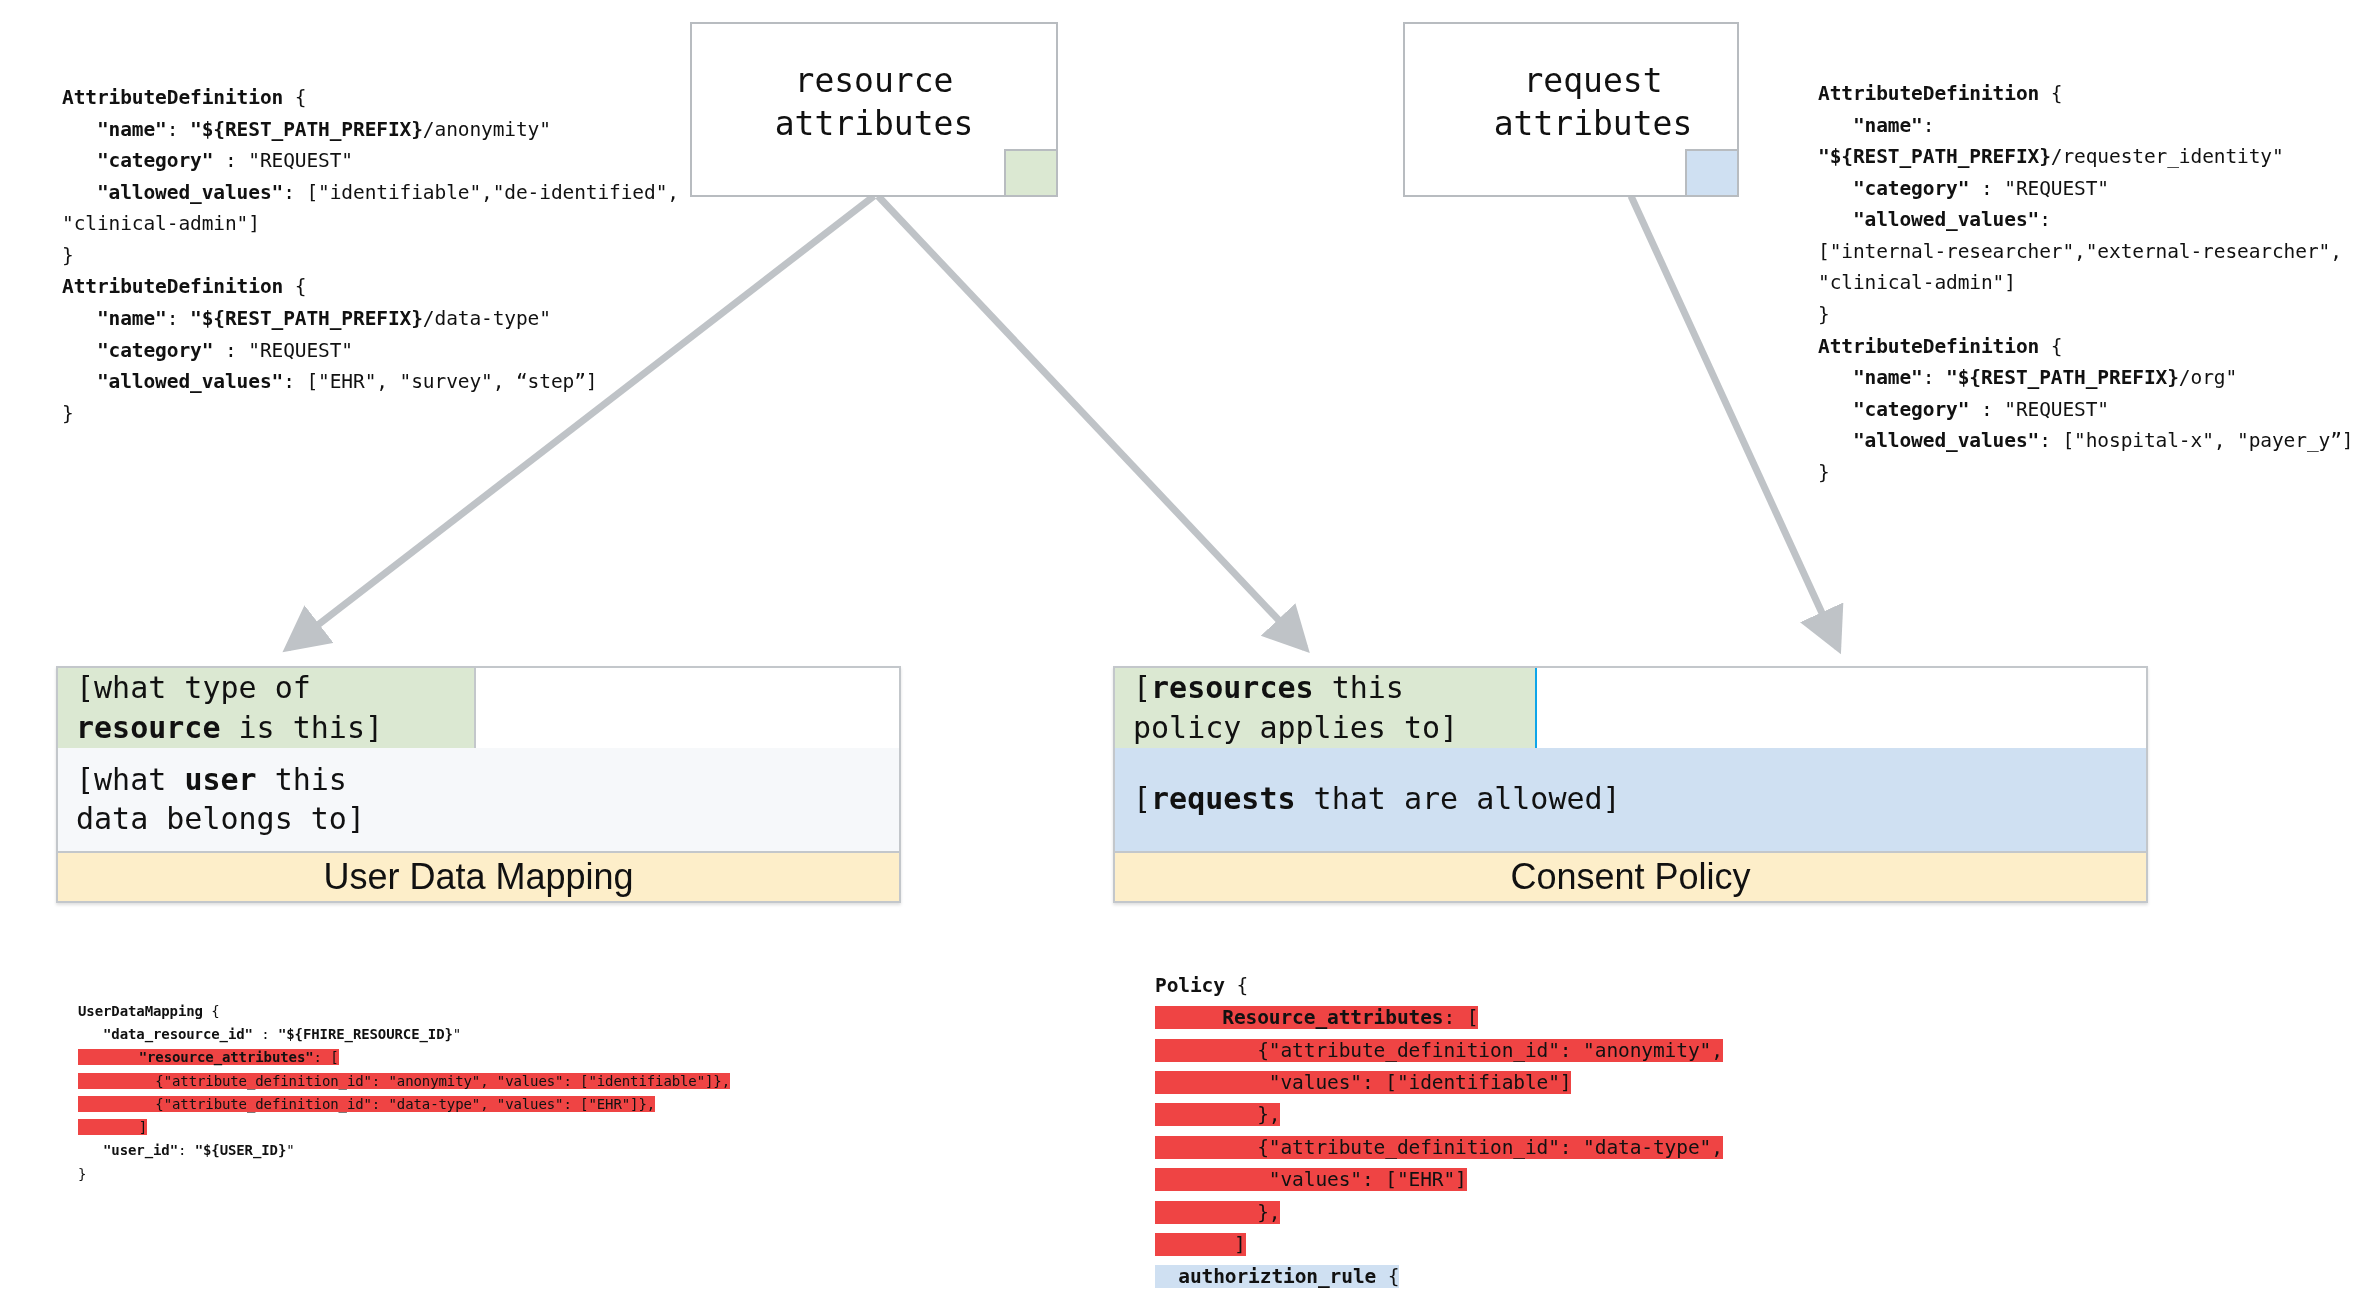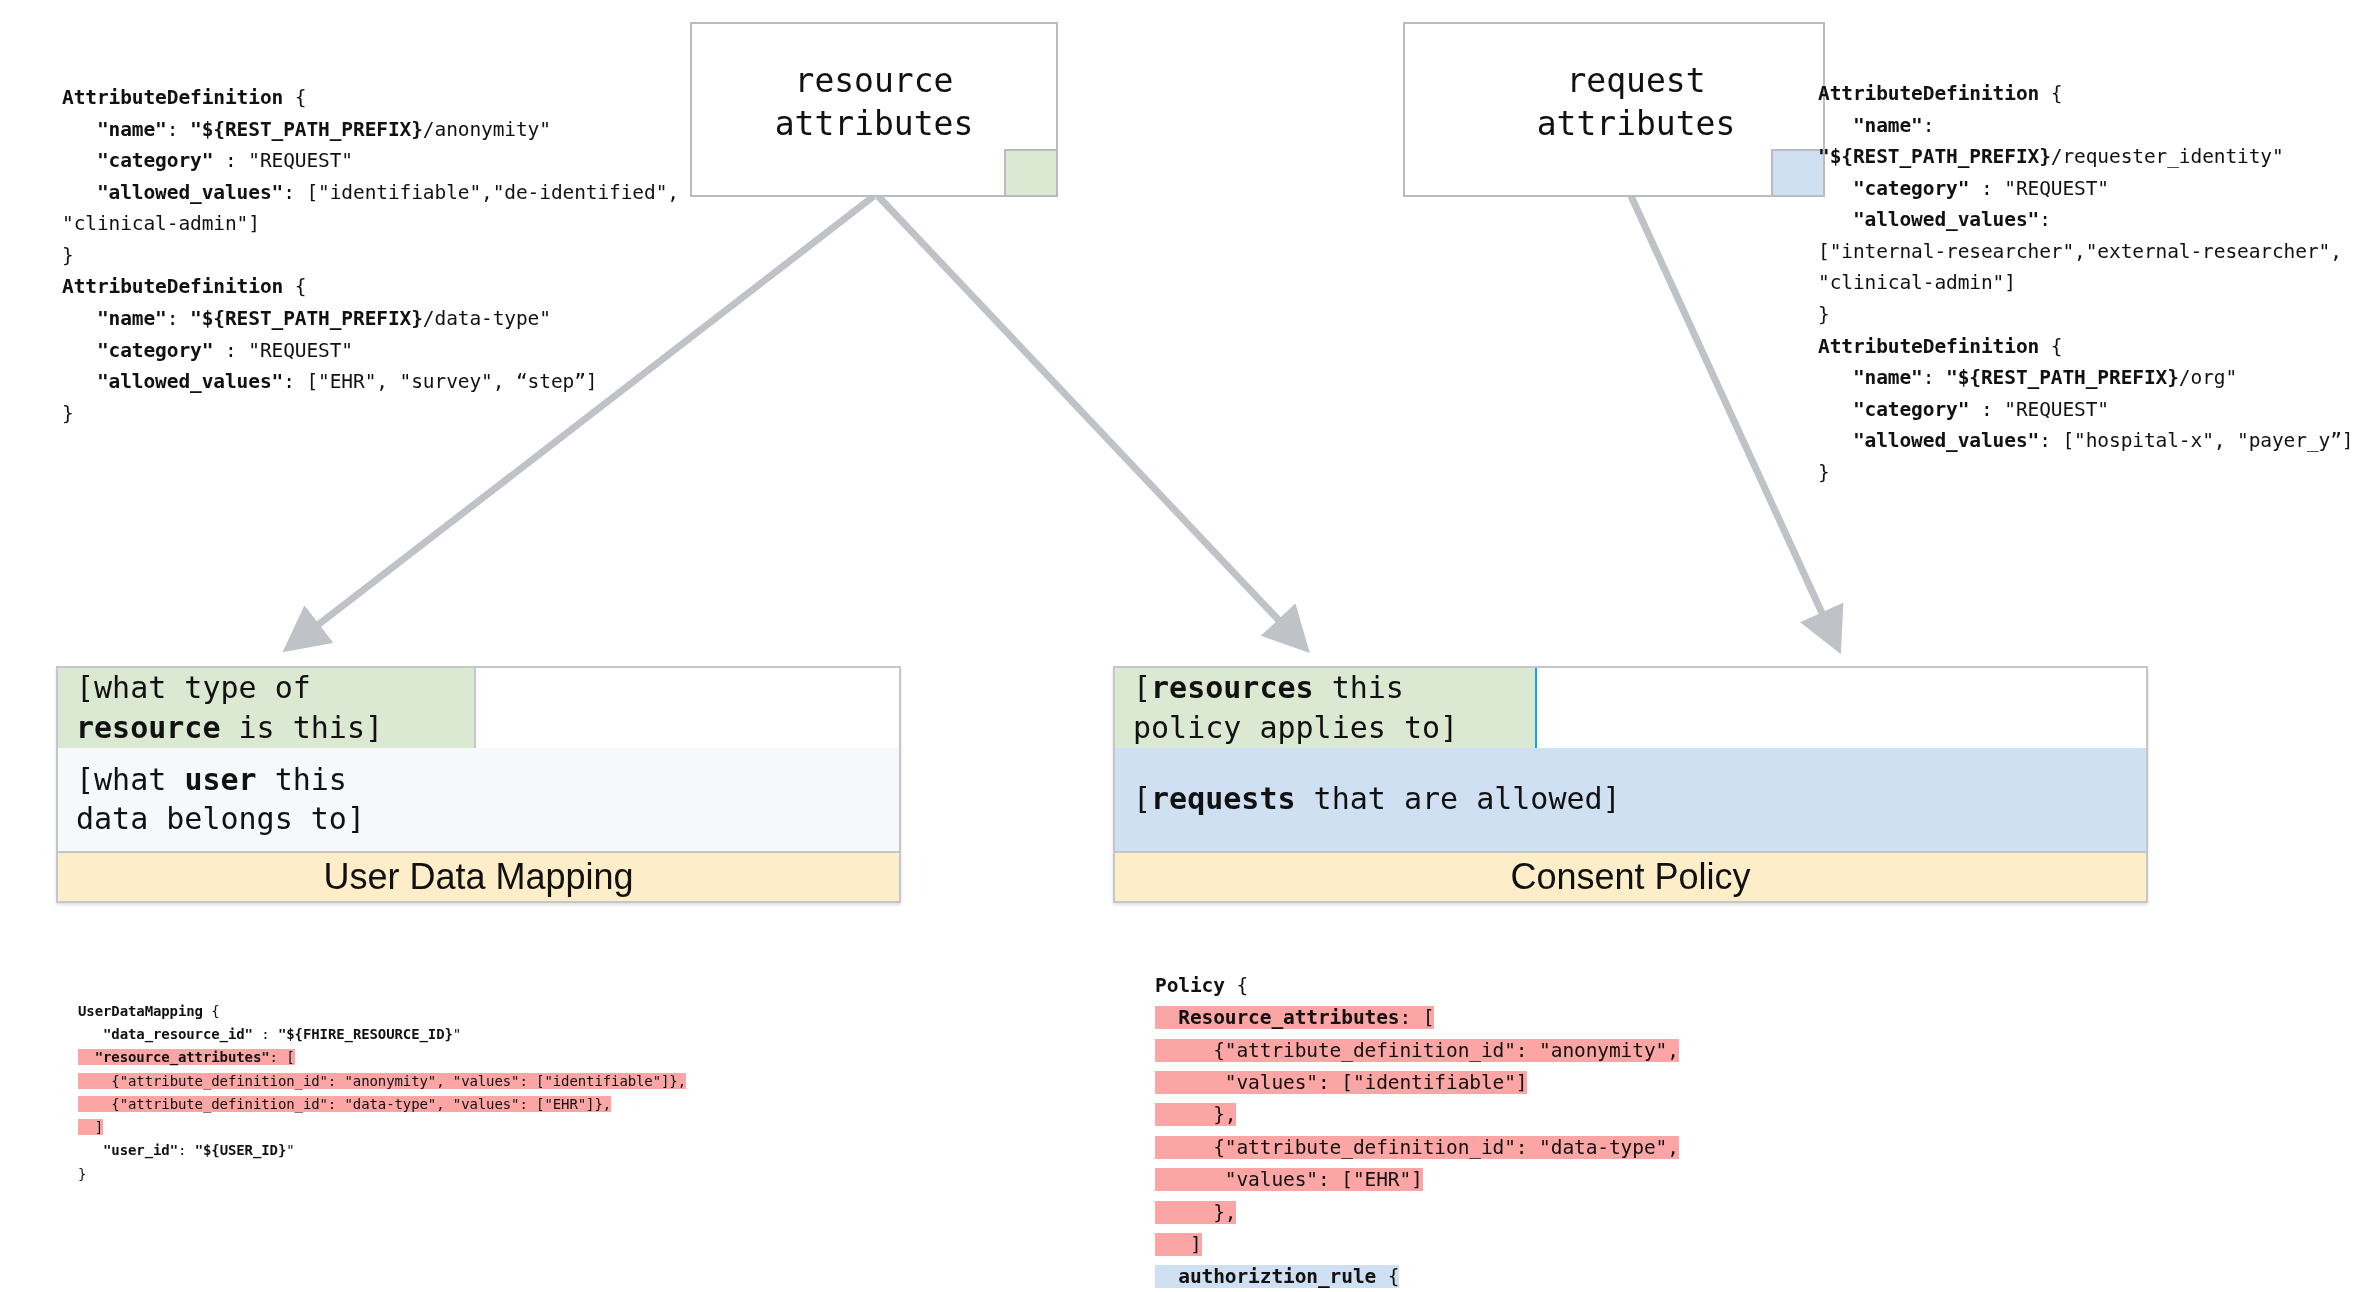--- a/index.html
+++ b/index.html
@@ -64,21 +64,21 @@
     letter-spacing: -0.1px;
   }
   .code b { font-weight: 700; }
 
   #code-top-left  { left: 62px;  top: 82px;  width: 640px; font-size: 19.5px; line-height: 1.62; }
   #code-top-right { left: 1818px; top: 78px; width: 545px; font-size: 19.5px; line-height: 1.62; }
   #code-bottom-left  { left: 78px;  top: 1000px; width: 900px;  font-size: 14px; line-height: 1.66; }
   #code-bottom-right { left: 1155px; top: 970px;  width: 1210px; font-size: 19.5px; line-height: 1.66; }
 
   .hl-green { background: #dceadl; }
-  .hl-green { background: #fca5a5; }
+  .hl-green { background: #ef4444; padding-left: 44px; }
   .hl-blue  { background: #cfe0f2; }
 
   
   .card {
     position: absolute;
     box-sizing: border-box;
     border: 2px solid #c3c7cb;
     background: #ffffff;
     box-shadow: 0 2px 3px rgba(0,0,0,0.13);
   }
@@ -145,21 +145,21 @@
 
     <line x1="1631" y1="196" x2="1838" y2="648" stroke="#bfc3c7" stroke-width="7" marker-end="url(#ah)"></line>
   </svg>
 
   <div class="attr-box" id="box-resource" style="left:690px; top:22px; width:368px; height:175px;">
     <div class="attr-label">resource
 attributes</div>
     <div class="swatch" style="background:#dbe8d2;"></div>
   </div>
 
-  <div class="attr-box" id="box-request" style="left:1403px; top:22px; width:422px; height:175px;padding-left:44px;">
+  <div class="attr-box" id="box-request" style="left:1403px; top:22px; width:336px; height:175px;padding-left:44px;">
     <div class="attr-label">request
 attributes</div>
     <div class="swatch" style="background:#cfe0f2;"></div>
   </div>
 
   <div class="code" id="code-top-left"><span><b>AttributeDefinition</b> {</span><br><span>   <b>"name"</b>: <b>"${REST_PATH_PREFIX}</b>/anonymity"</span><br><span>   <b>"category"</b> : "REQUEST"</span><br><span>   <b>"allowed_values"</b>: ["identifiable","de-identified",</span><br><span>"clinical-admin"]</span><br><span>}</span><br><span><b>AttributeDefinition</b> {</span><br><span>   <b>"name"</b>: <b>"${REST_PATH_PREFIX}</b>/data-type"</span><br><span>   <b>"category"</b> : "REQUEST"</span><br><span>   <b>"allowed_values"</b>: ["EHR", "survey", “step”]</span><br><span>}</span></div>
 
   <div class="code" id="code-top-right"><span><b>AttributeDefinition</b> {</span><br><span>   <b>"name"</b>:</span><br><span><b>"${REST_PATH_PREFIX}</b>/requester_identity"</span><br><span>   <b>"category"</b> : "REQUEST"</span><br><span>   <b>"allowed_values"</b>:</span><br><span>["internal-researcher","external-researcher",</span><br><span>"clinical-admin"]</span><br><span>}</span><br><span><b>AttributeDefinition</b> {</span><br><span>   <b>"name"</b>: <b>"${REST_PATH_PREFIX}</b>/org"</span><br><span>   <b>"category"</b> : "REQUEST"</span><br><span>   <b>"allowed_values"</b>: ["hospital-x", "payer_y”]</span><br><span>}</span></div>
 
   <div class="code" id="code-bottom-left"><span><b>UserDataMapping</b> {</span><br><span>   <b>"data_resource_id"</b> : <b>"${FHIRE_RESOURCE_ID}</b>"</span><br><span class="hl-green">  <b>"resource_attributes"</b>: [</span><br><span class="hl-green">    {"attribute_definition_id": "anonymity", "values": ["identifiable"]},</span><br><span class="hl-green">    {"attribute_definition_id": "data-type", "values": ["EHR"]},</span><br><span class="hl-green">  ]</span><br><span>   <b>"user_id"</b>: <b>"${USER_ID}</b>"</span><br><span>}</span></div>

